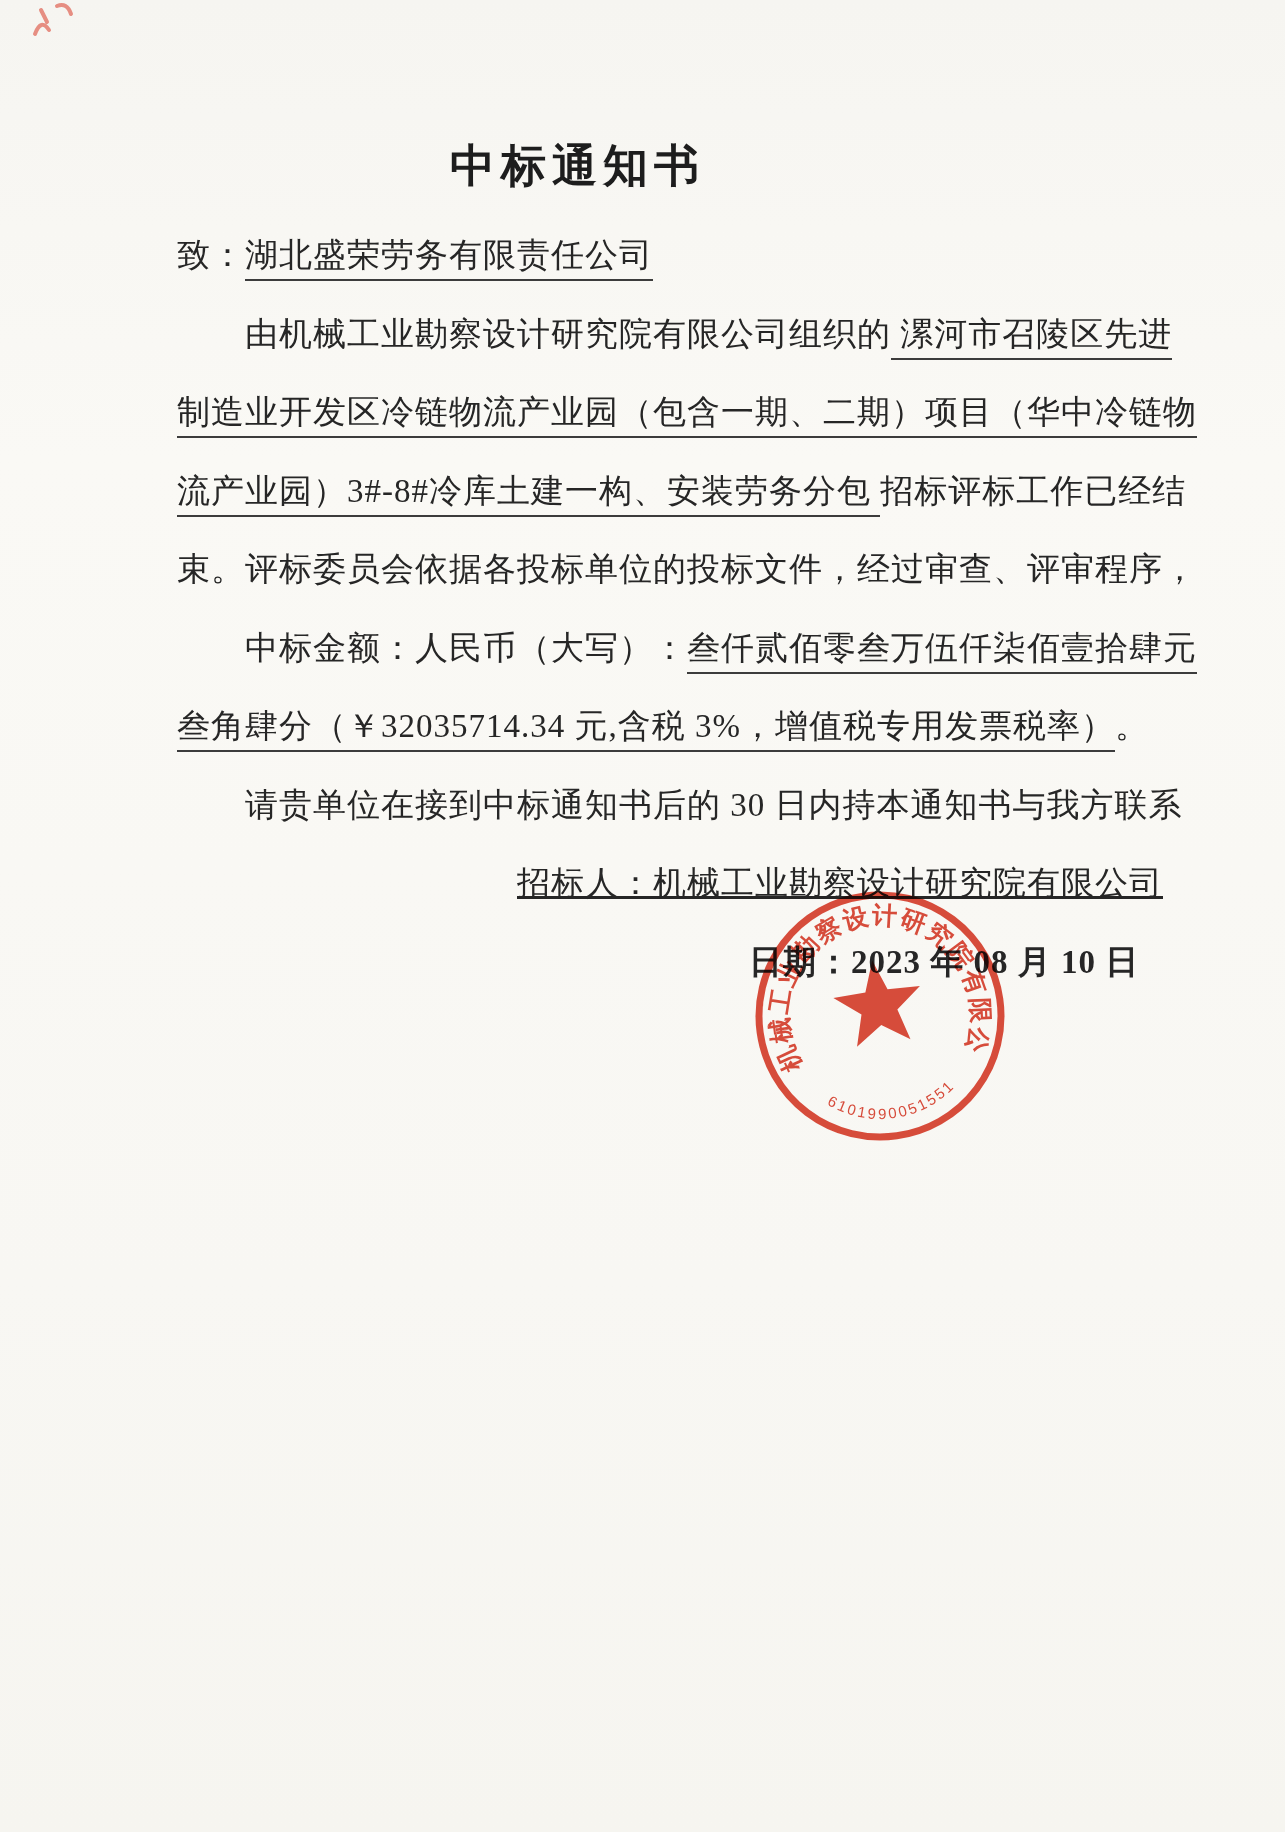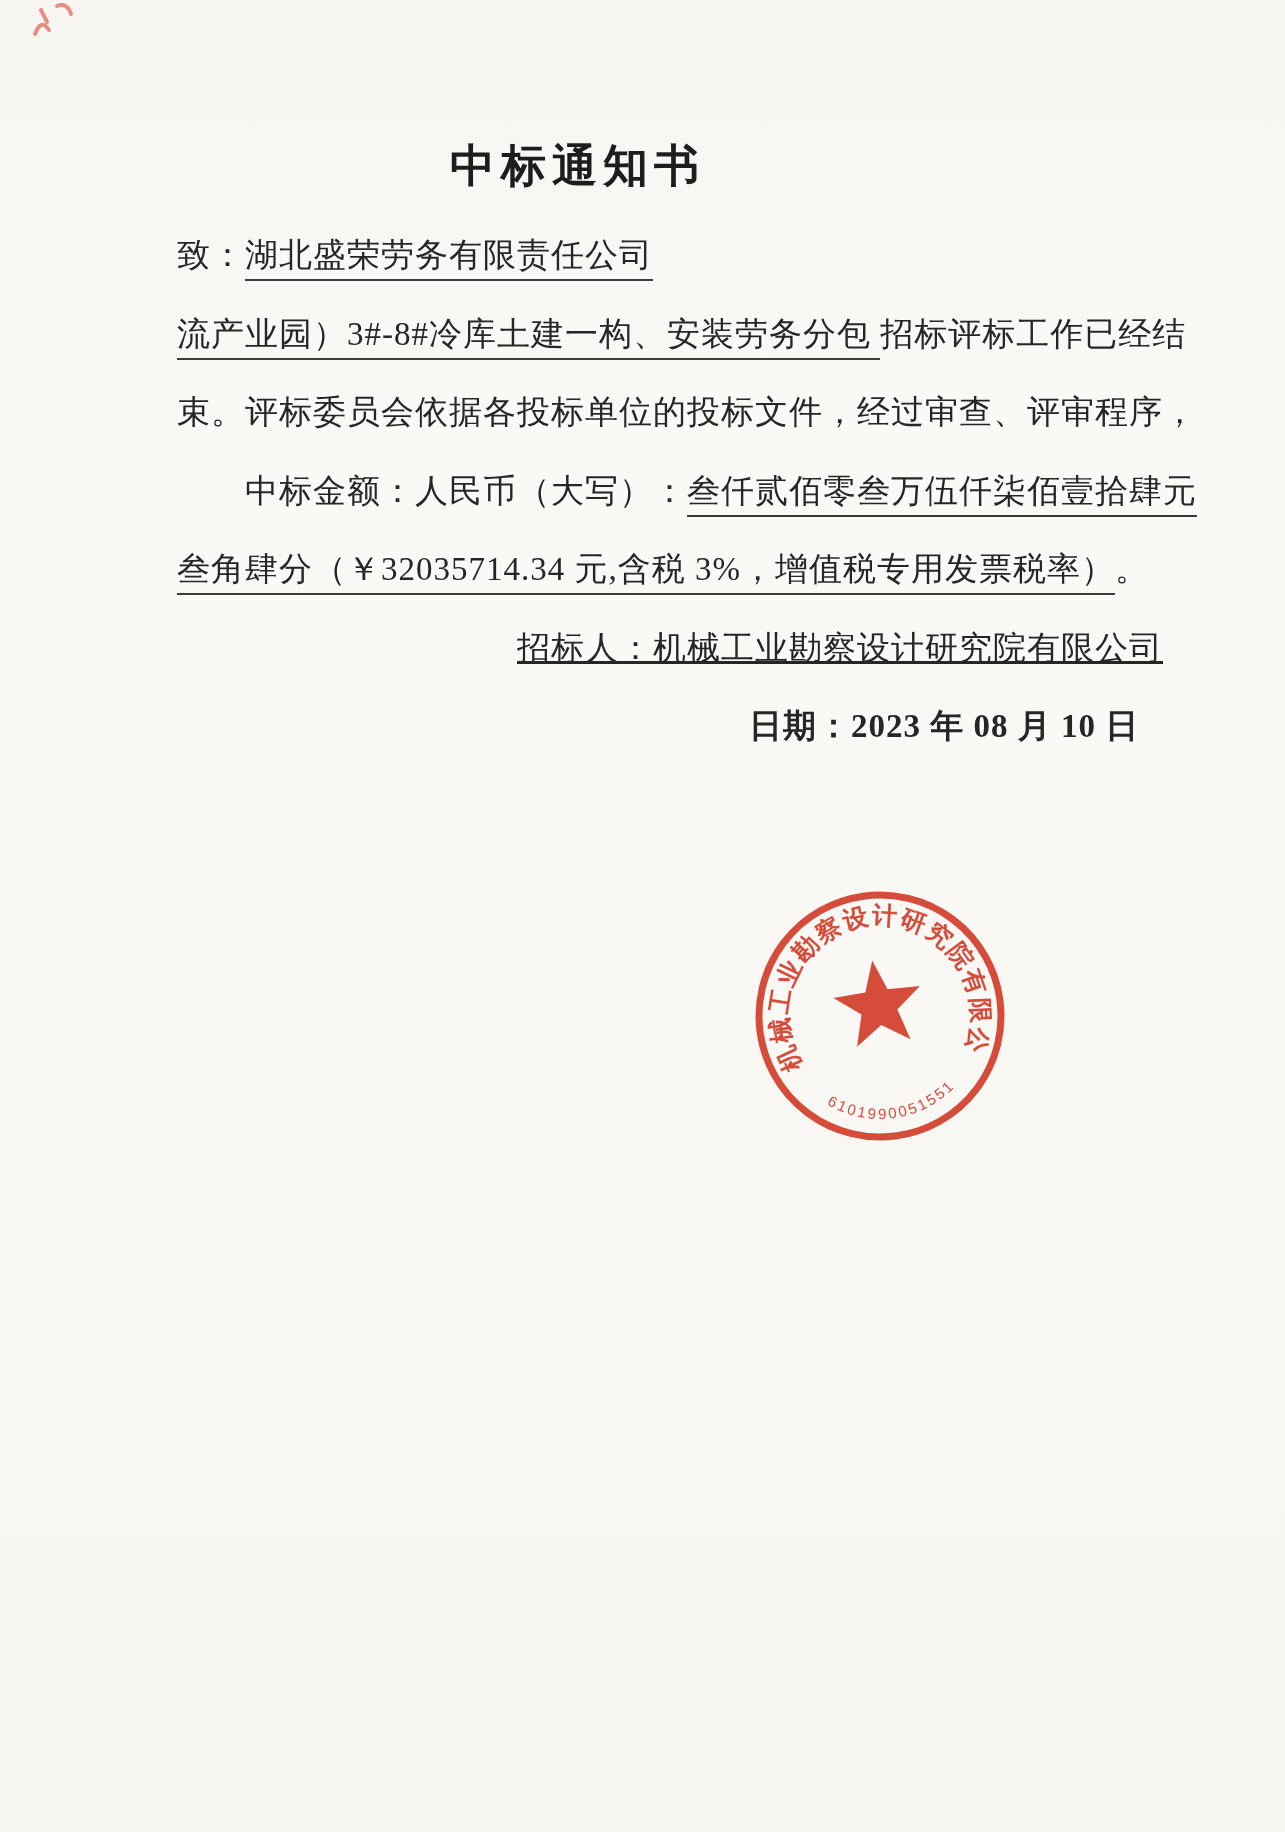--- a/index.html
+++ b/index.html
@@ -38,24 +38,27 @@
 </style>
 </head>
 <body>
 
 <div class="page">
 
   <div class="doc-title">中标通知书</div>
 
   <div class="body-block">
       <div class="line"><span class="seg">致：</span><span class="seg u">湖北盛荣劳务有限责任公司</span></div>
+      <div class="line indent"><span class="seg">由机械工业勘察设计研究院有限公司组织的</span><span class="seg u"> 漯河市召陵区先进</span></div>
+      <div class="line"><span class="seg u">制造业开发区冷链物流产业园（包含一期、二期）项目（华中冷链物</span></div>
       <div class="line"><span class="seg u">流产业园）3#-8#冷库土建一构、安装劳务分包 </span><span class="seg">招标评标工作已经结</span></div>
       <div class="line"><span class="seg">束。评标委员会依据各投标单位的投标文件，经过审查、评审程序，</span></div>
       <div class="line indent"><span class="seg">中标金额：人民币（大写）：</span><span class="seg u">叁仟贰佰零叁万伍仟柒佰壹拾肆元</span></div>
       <div class="line"><span class="seg u">叁角肆分（￥32035714.34 元,含税 3%，增值税专用发票税率）</span><span class="seg">。</span></div>
+      <div class="line indent"><span class="seg">请贵单位在接到中标通知书后的 30 日内持本通知书与我方联系</span></div>
       <div class="line sig-issuer">招标人：机械工业勘察设计研究院有限公司</div>
       <div class="line sig-date">日期：2023 年 08 月 10 日</div>
     </div>
 
   <svg class="artifact" width="90" height="60" viewBox="0 0 90 60">
     <path d="M8 34 Q14 18 22 30 M30 6 Q40 2 44 14 M14 10 L20 22" fill="none" stroke-width="4" stroke-linecap="round" stroke="#d93a28"></path>
   </svg>
 
   <svg class="seal-svg" width="300" height="300" viewBox="-150 -150 300 300">
     <g transform="rotate(-8)">

